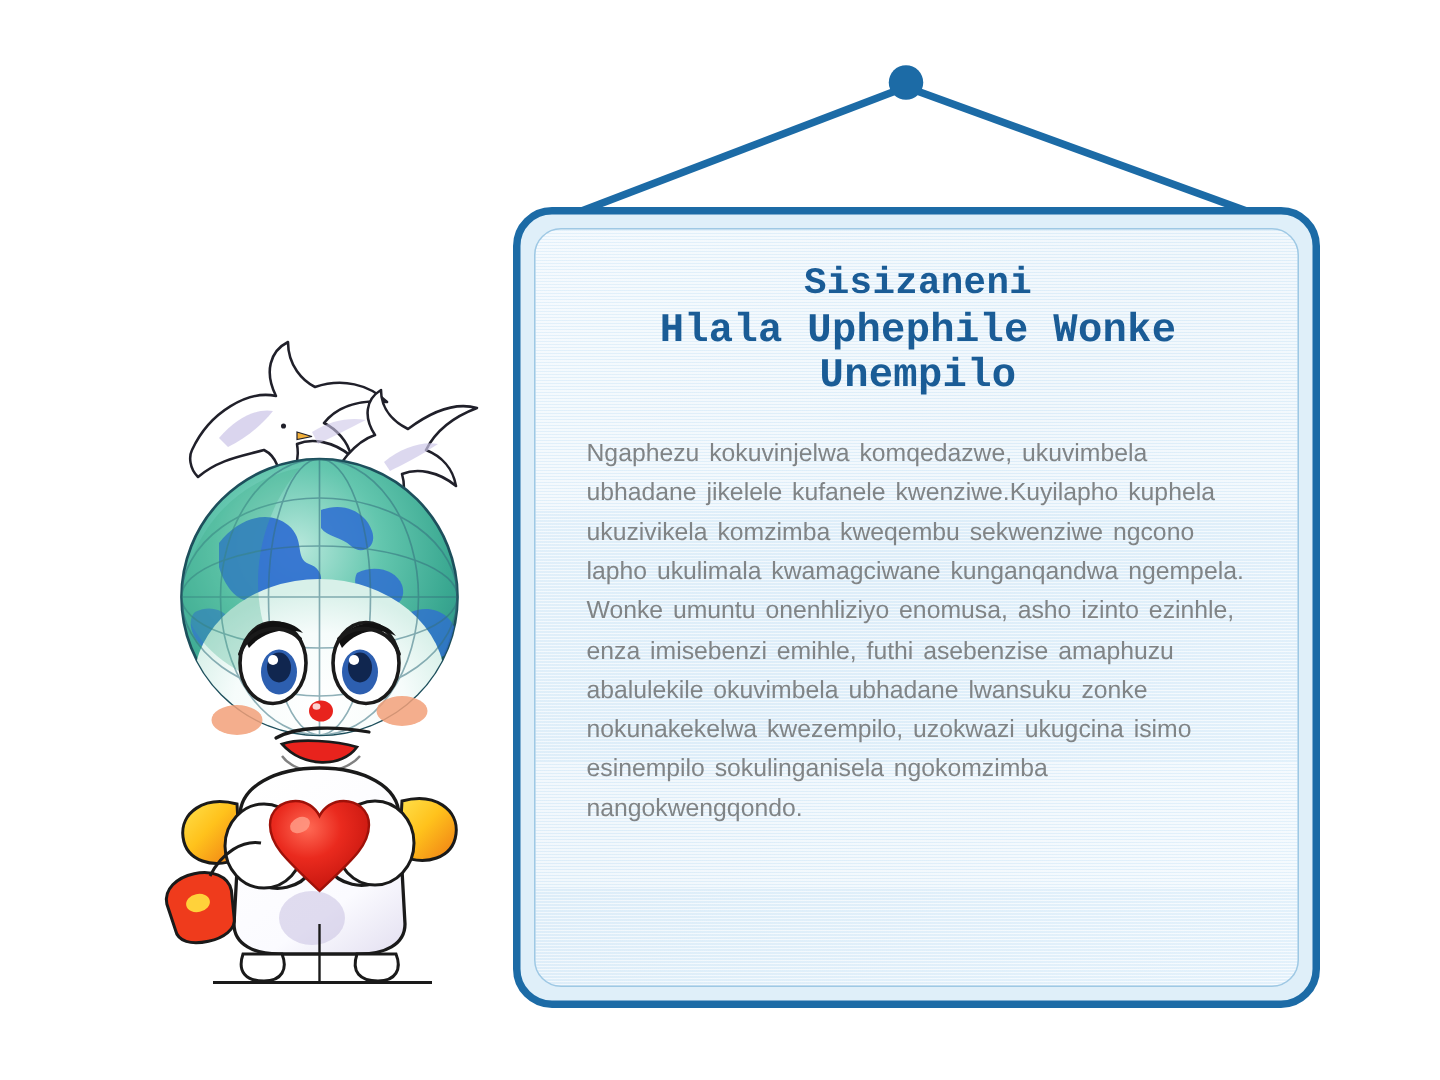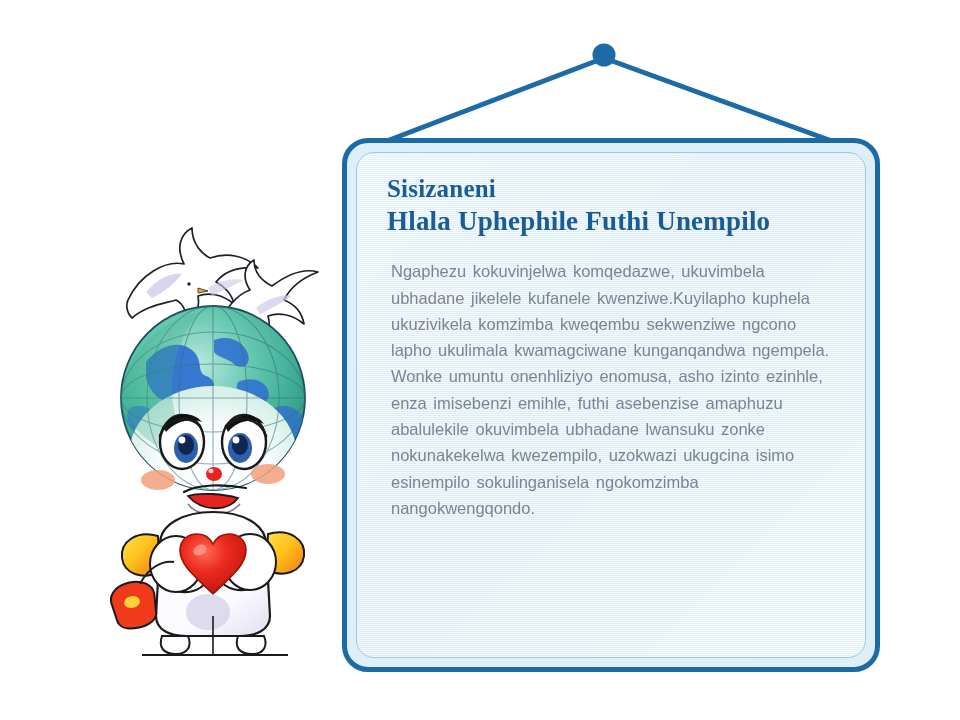--- a/index.html
+++ b/index.html
@@ -46,24 +46,24 @@
     border-radius: 18px;
     background:
       repeating-linear-gradient(0deg, rgba(255,255,255,0.55) 0 1px, rgba(214,234,248,0.35) 1px 2px),
       linear-gradient(135deg, #e9f4fc 0%, #e1eff9 45%, #eaf5fd 100%);
     overflow: hidden;
     padding: 22px 28px 18px 30px;
   }
 
   
   .sign-title {
-    font-family: Liberation Serif, serif;
+    font-family: Liberation Mono, monospace;
     font-weight: bold;
     color: #1a5c96;
-    text-align: left;
+    text-align: center;
     letter-spacing: 0.2px;
     line-height: 1.14;
   }
   #title-line-1 { font-size: 25px; }
   #title-line-2 { font-size: 27px; margin-top: 2px; }
 
   
   #sign-body {
     margin-top: 22px;
     color: #808486;
@@ -233,21 +233,21 @@
       <path d="M74 424 C70 436 76 442 88 442 C100 442 104 434 100 424 Z" fill="#ffffff" stroke="#1a1a1a" stroke-width="2"></path>
       <path d="M150 424 C146 436 152 442 164 442 C176 442 180 434 176 424 Z" fill="#ffffff" stroke="#1a1a1a" stroke-width="2"></path>
       <line x1="125" y1="404" x2="125" y2="442" stroke="#1a1a1a" stroke-width="1.6"></line>
       <line x1="54" y1="443" x2="200" y2="443" stroke="#1a1a1a" stroke-width="2"></line>
     </g>
   </svg>
 
   <div id="sign-panel">
     <div id="sign-inner">
       <div class="sign-title" id="title-line-1">Sisizaneni</div>
-      <div class="sign-title" id="title-line-2">Hlala Uphephile Futhi Unempilo</div>
+      <div class="sign-title" id="title-line-2">Hlala Uphephile Wonke Unempilo</div>
 
       <div id="sign-body">
         <p>Ngaphezu kokuvinjelwa komqedazwe, ukuvimbela ubhadane jikelele kufanele kwenziwe.Kuyilapho kuphela ukuzivikela komzimba kweqembu sekwenziwe ngcono lapho ukulimala kwamagciwane kunganqandwa ngempela. Wonke umuntu onenhliziyo enomusa, asho izinto ezinhle, enza imisebenzi emihle, futhi asebenzise amaphuzu abalulekile okuvimbela ubhadane lwansuku zonke nokunakekelwa kwezempilo, uzokwazi ukugcina isimo esinempilo sokulinganisela ngokomzimba nangokwengqondo.</p>
       </div>
     </div>
   </div>
 
 </div>
 
 </body></html>

